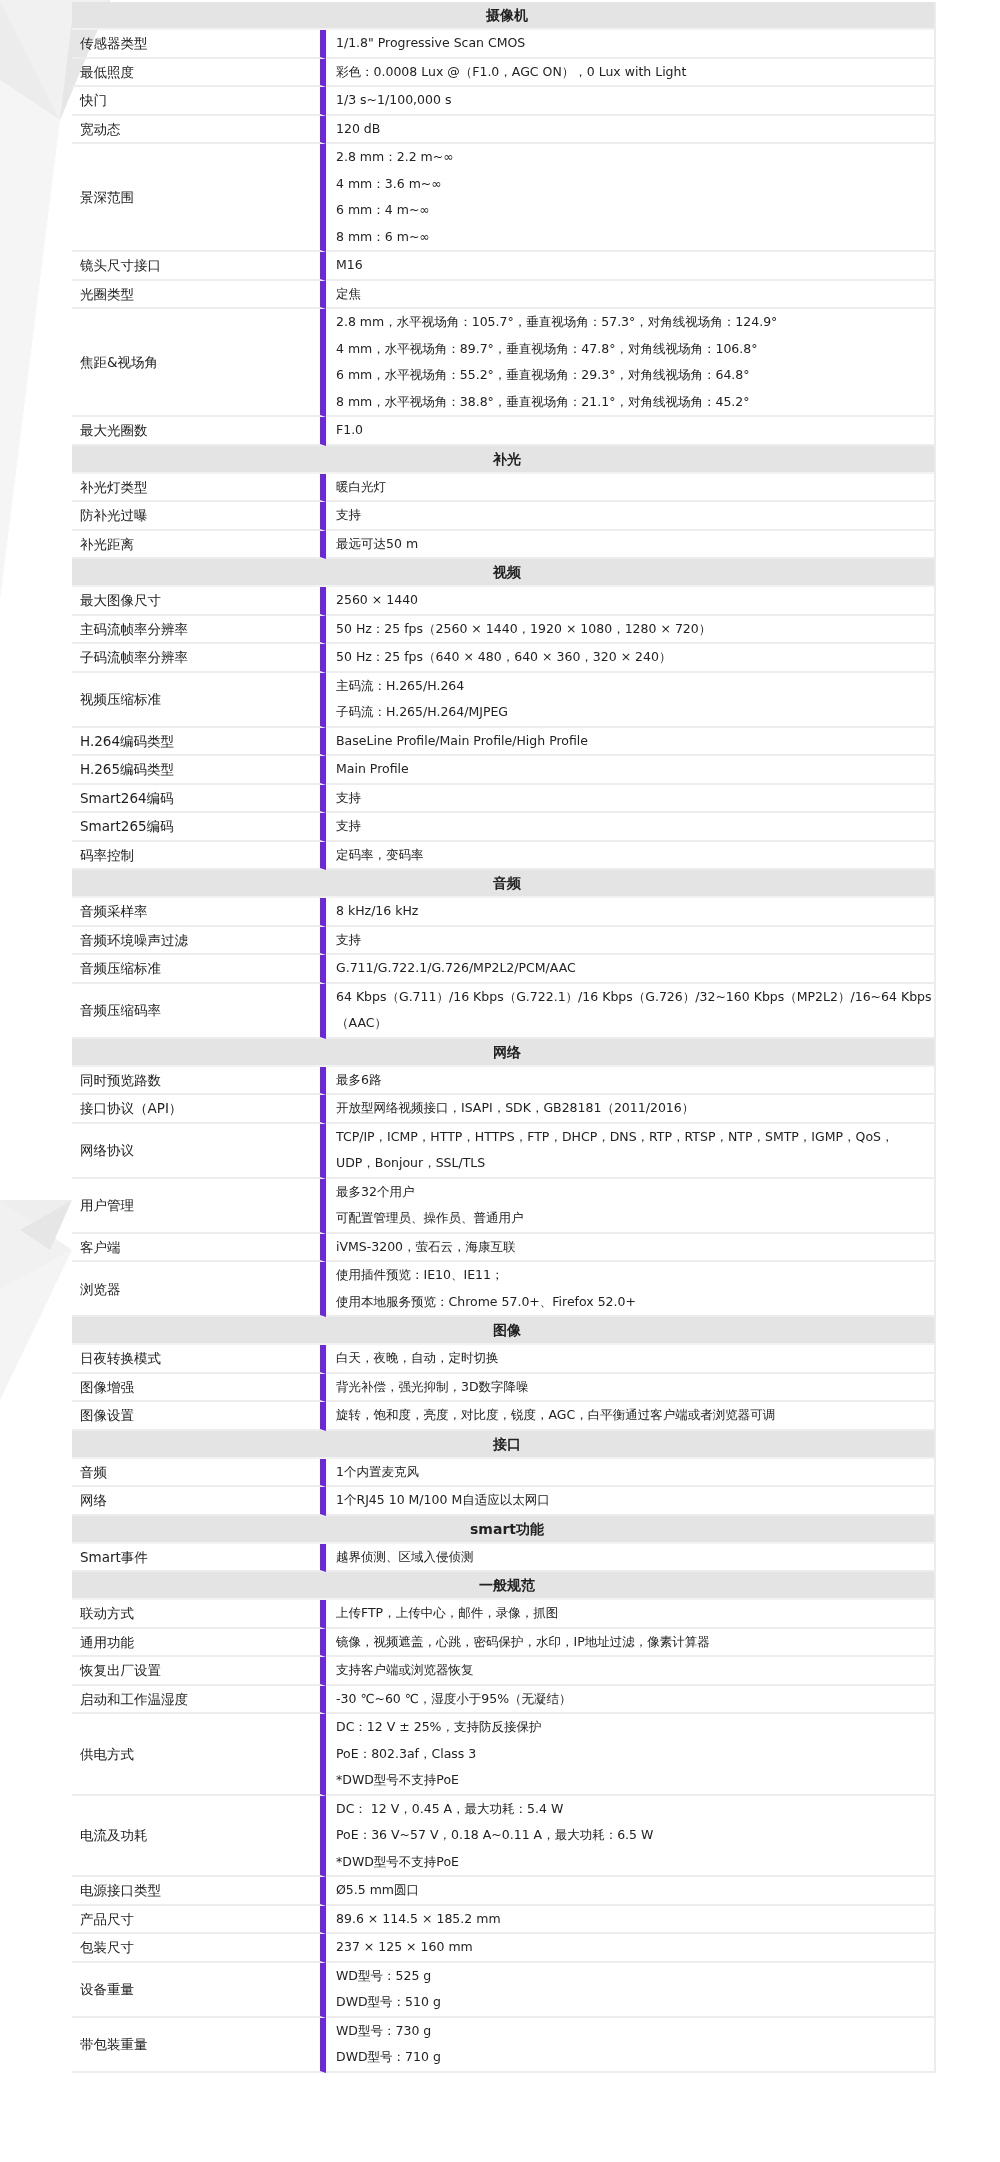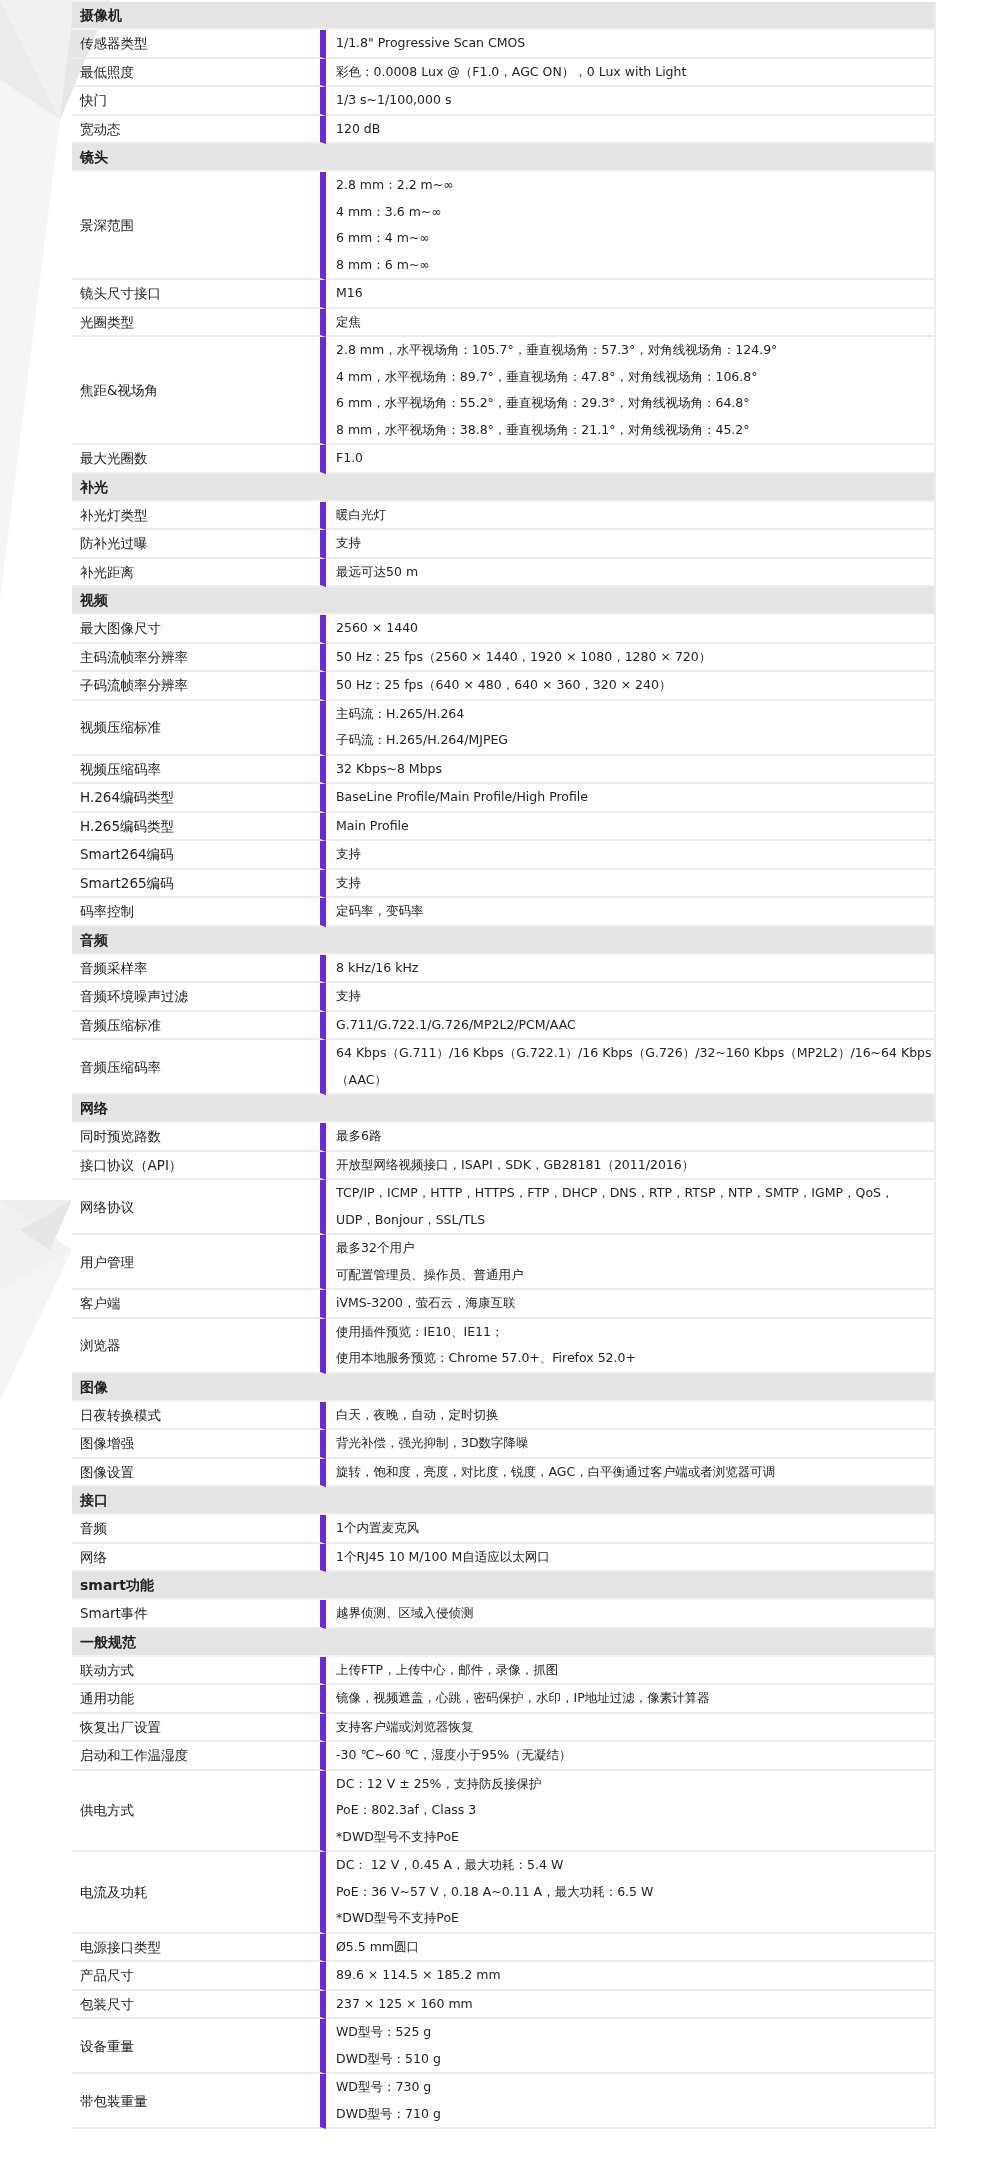--- a/index.html
+++ b/index.html
@@ -18,21 +18,21 @@
     font-size: 13.5px; line-height: 26px;
   }
   .spec-table td {
     padding: 0 0 0 8px; vertical-align: middle;
     border-bottom: 2px solid #ededed;
   }
   .spec-table td.label { width: 240px; border-right: 6px solid #6d28d9; }
   .spec-table td.value { padding-left: 10px; font-size: 12.5px; }
   .spec-table tr.section td {
     background: #e4e4e4; font-weight: bold; font-size: 14px;
-    height: 24px; border-bottom: 2px solid #f2f2f2; border-right: none;
+    height: 24px; border-bottom: 2px solid #f2f2f2; border-right: none; text-align: center;
   }
   .spec-table tr.item td { height: 25px; }
   .line { display: block; line-height: 26.5px; }
 </style>
 </head>
 <body>
 
 <svg class="deco deco-top" width="120" height="620" viewBox="0 0 120 620">
   <polygon points="0,0 110,0 60,120" fill="#f1f1f1"></polygon>
   <polygon points="0,0 60,120 0,80" fill="#ececec"></polygon>
@@ -73,23 +73,20 @@
         </td>
   </tr>
 
   <tr class="item">
     <td class="label">宽动态</td>
     <td class="value">
           <span class="line">120 dB</span>
         </td>
   </tr>
 
-  <tr class="section">
-    <td colspan="2">镜头</td>
-  </tr>
 
   <tr class="item">
     <td class="label">景深范围</td>
     <td class="value">
           <span class="line">2.8 mm：2.2 m~∞</span>
           <span class="line">4 mm：3.6 m~∞</span>
           <span class="line">6 mm：4 m~∞</span>
           <span class="line">8 mm：6 m~∞</span>
         </td>
   </tr>
@@ -176,26 +173,20 @@
   </tr>
 
   <tr class="item">
     <td class="label">视频压缩标准</td>
     <td class="value">
           <span class="line">主码流：H.265/H.264</span>
           <span class="line">子码流：H.265/H.264/MJPEG</span>
         </td>
   </tr>
 
-  <tr class="item">
-    <td class="label">视频压缩码率</td>
-    <td class="value">
-          <span class="line">32 Kbps~8 Mbps</span>
-        </td>
-  </tr>
 
   <tr class="item">
     <td class="label">H.264编码类型</td>
     <td class="value">
           <span class="line">BaseLine Profile/Main Profile/High Profile</span>
         </td>
   </tr>
 
   <tr class="item">
     <td class="label">H.265编码类型</td>

